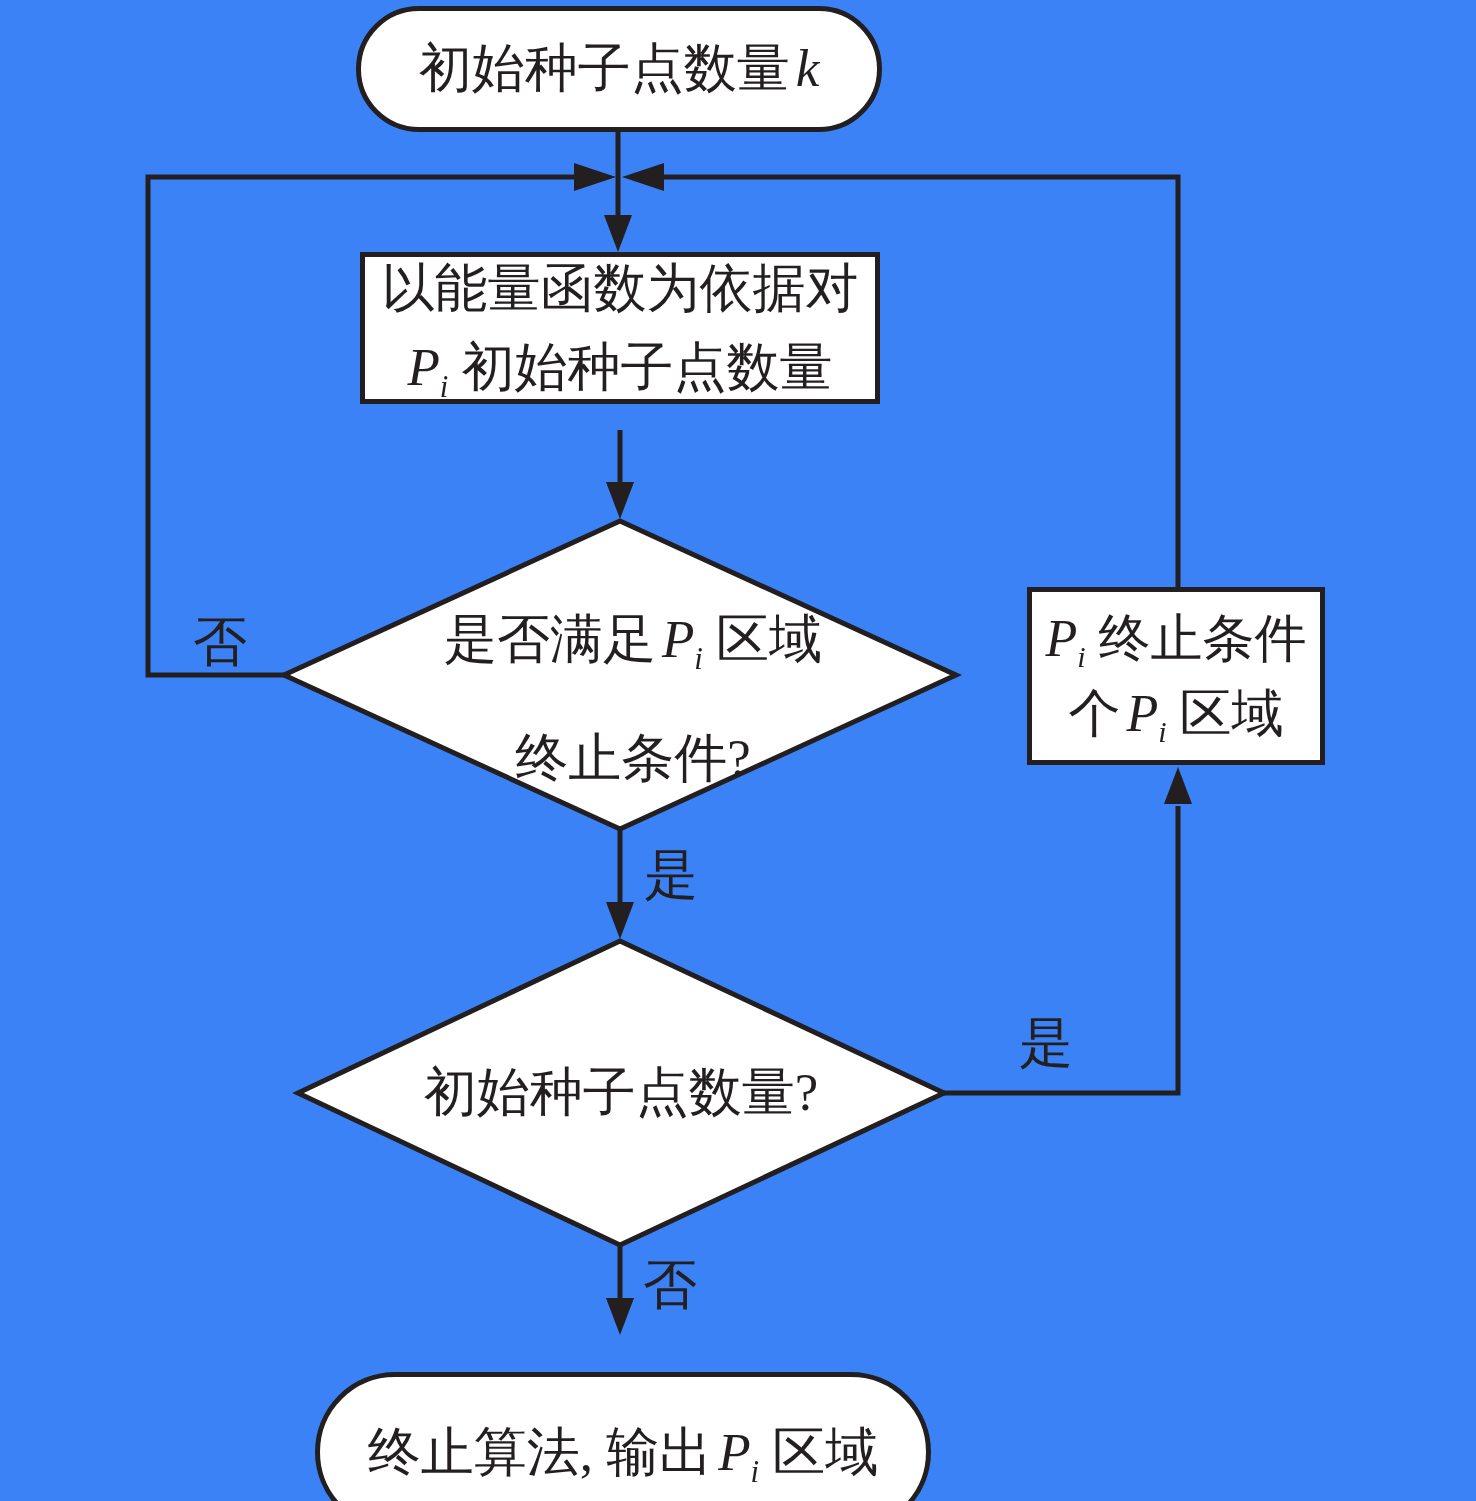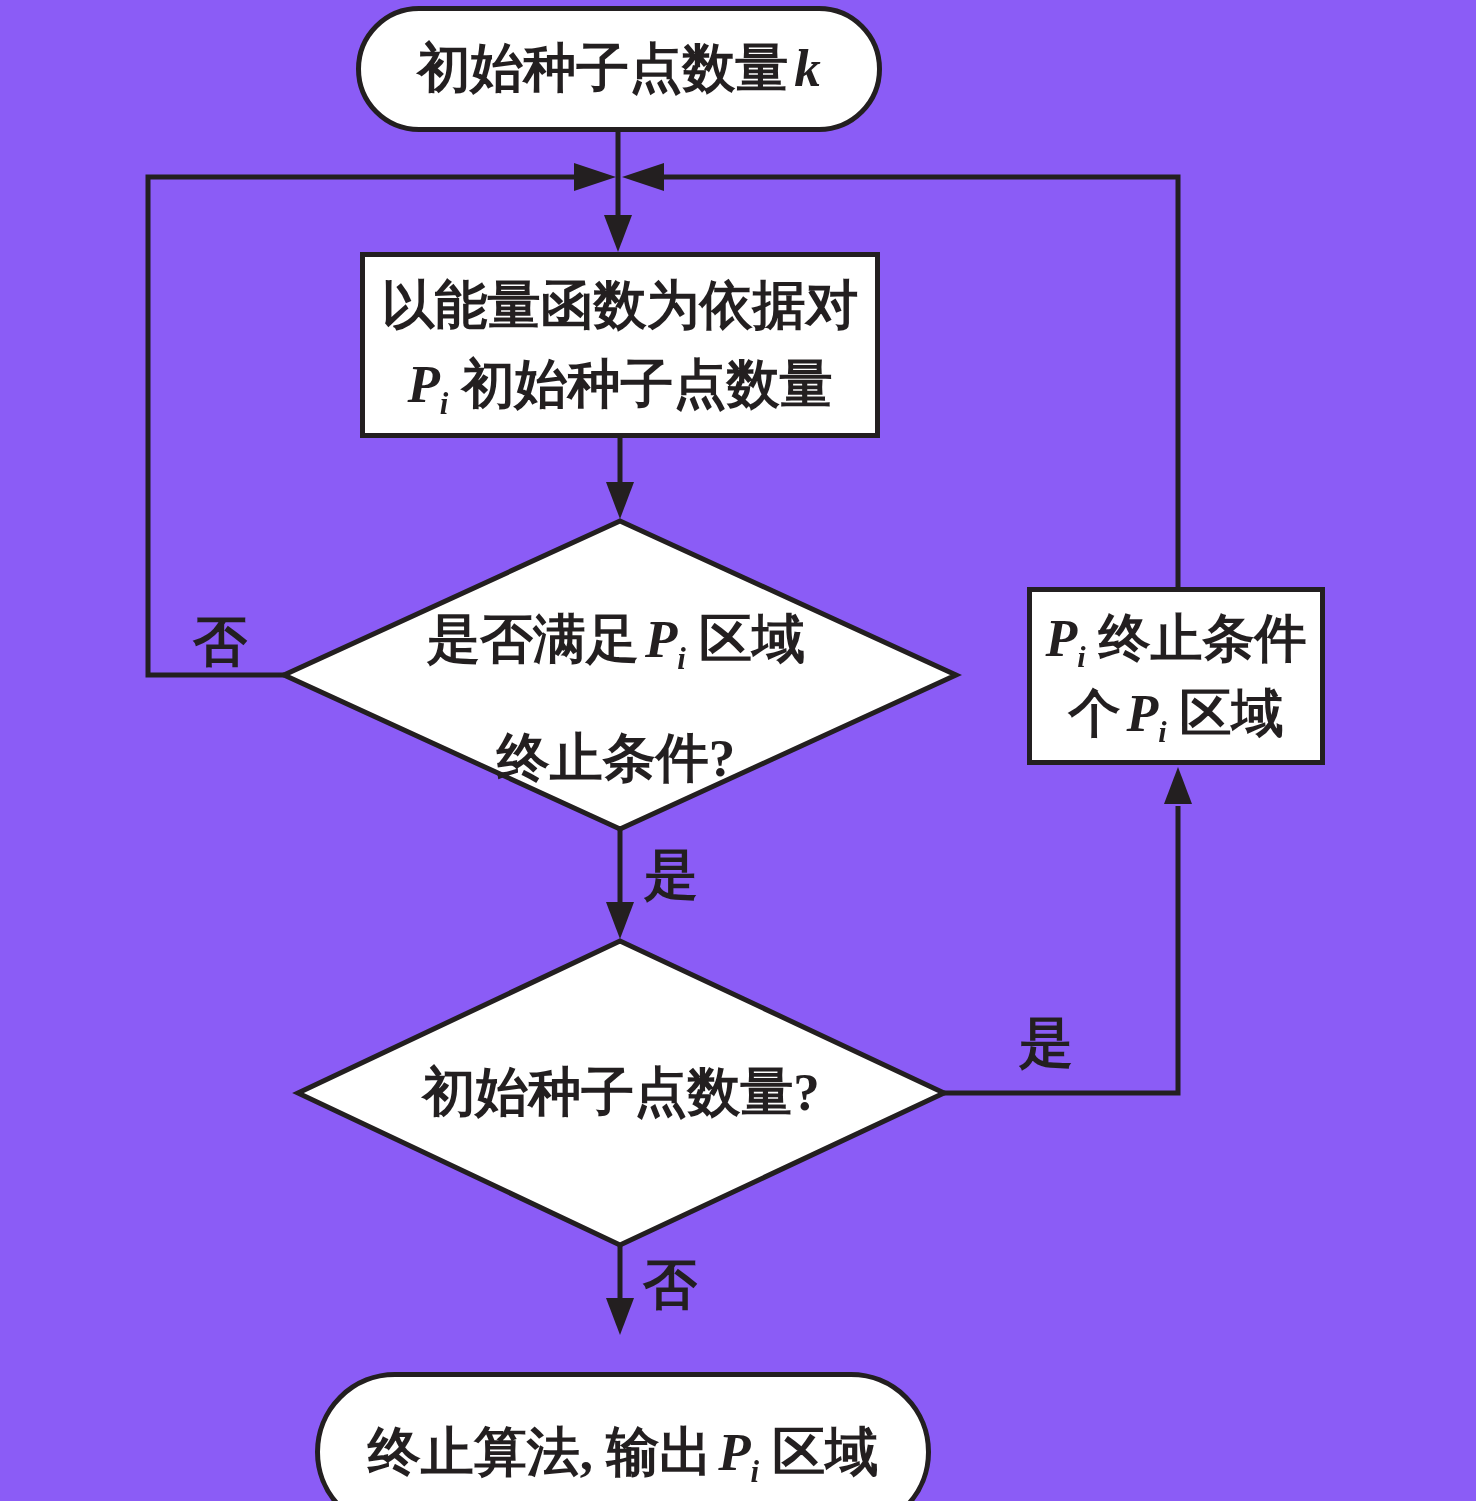--- a/index.html
+++ b/index.html
@@ -4,25 +4,24 @@
 <style>
   html, body {
     margin: 0;
     padding: 0;
     background: #ffffff;
   }
   #canvas {
     position: relative;
     width: 1476px;
     height: 1501px;
-    background: #8b5cf6;
+    background: #3b82f6;
     font-family: "Liberation Serif", "DejaVu Serif", serif;
     color: #231f20;
     overflow: hidden;
-    font-weight: bold;
   }
   #connector-layer {
     position: absolute;
     left: 0; top: 0;
     width: 1476px;
     height: 1501px;
   }
   .node {
     position: absolute;
     box-sizing: border-box;
@@ -37,21 +36,21 @@
     line-height: 1.5;
     color: #231f20;
   }
   .stadium-top {
     left: 356px; top: 6px;
     width: 526px; height: 126px;
     border-radius: 63px;
   }
   .process-update {
     left: 360px; top: 252px;
-    width: 520px; height: 186px;
+    width: 520px; height: 152px;
   }
   .process-split {
     left: 1027px; top: 587px;
     width: 298px; height: 178px;
     font-size: 52px;
     line-height: 1.45;
   }
   .stadium-end {
     left: 315px; top: 1337px;
     width: 616px; height: 160px;
@@ -64,21 +63,21 @@
     display: flex;
     flex-direction: column;
     align-items: center;
     justify-content: center;
     text-align: center;
     font-size: 53px;
     line-height: 1.5;
     color: #231f20;
   }
   .diamond-text.d1 {
-    left: 280px; top: 545px;
+    left: 297px; top: 545px;
     width: 672px; height: 308px; gap: 40px;
   }
   .diamond-text.d2 {
     left: 298px; top: 941px;
     width: 646px; height: 304px;
   }
   .edge-label {
     position: absolute;
     font-size: 54px;
     line-height: 1;

